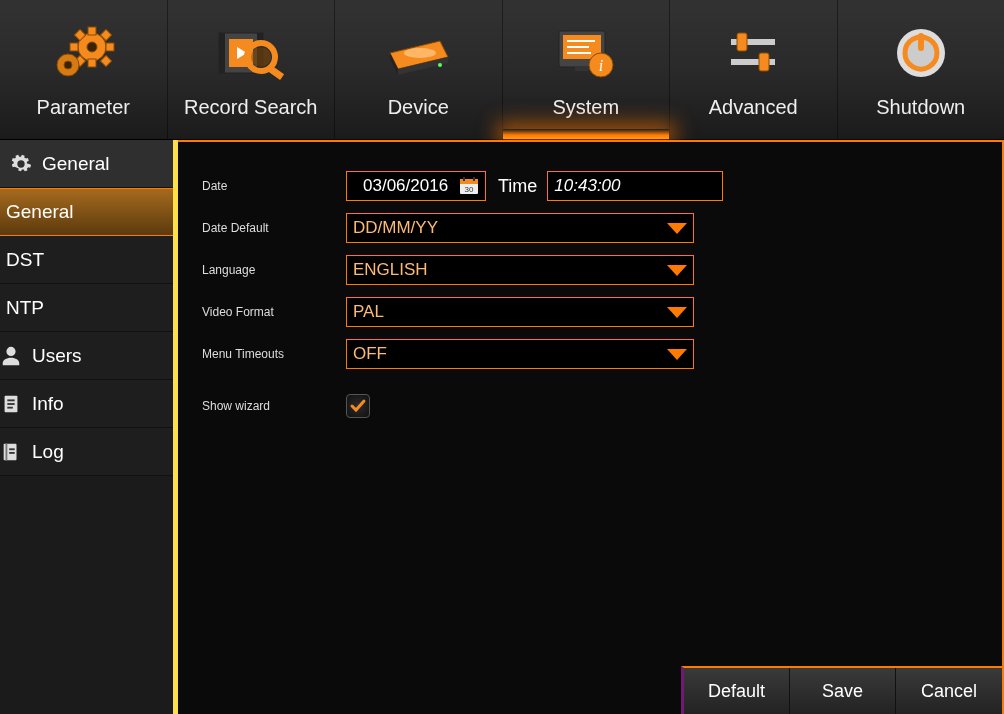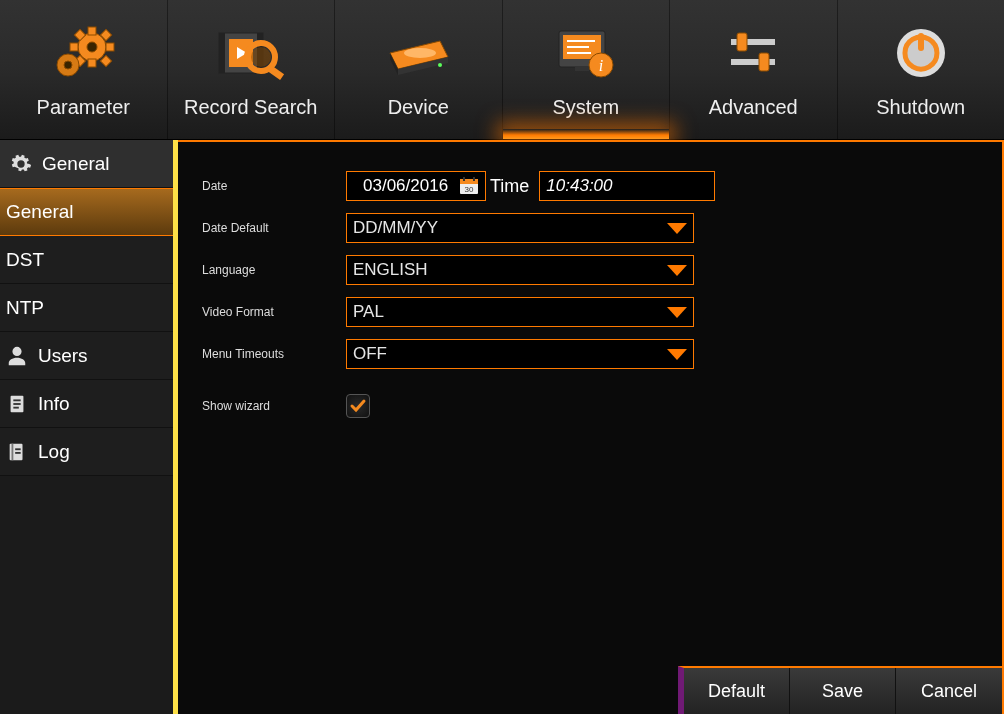--- a/index.html
+++ b/index.html
@@ -70,21 +70,20 @@
     padding-left: 10px;
     background: #2f2f2f;
     border-bottom: 1px solid #111;
     font-size: 19px;
   }
   .side-header svg, .side-item svg { flex-shrink: 0; margin-right: 10px; }
   .side-item {
     display: flex;
     align-items: center;
     height: 48px;
-    padding-left: 6px;
     border-bottom: 1px solid #111;
     background: #1e1e1e;
     font-size: 19px;
     cursor: pointer;
   }
   .side-item.sub { padding-left: 6px; }
   .side-item.active {
     background: linear-gradient(to bottom, #a66a1e 0%, #5c3a0d 100%);
     border: 1px solid #ff7a00;
     border-left: none;
@@ -118,28 +117,28 @@
     height: 30px;
     border: 1px solid #ff7a00;
     background: #000;
     color: #fff;
     font-size: 17px;
     padding: 0 6px;
     display: flex;
     align-items: center;
   }
   .date-box { width: 140px; display:flex; align-items:center; justify-content:space-between;padding-left:16px; }
-  .time-label { margin: 0 10px 0 4px; font-size:18px; }
+  .time-label { margin: 0 10px 0 12px; font-size:18px; }
   .time-box { width: 176px; font-style: italic; }
   .select {
     width: 348px;
     height: 30px;
     border: 1px solid #ff7a00;
     background: #000;
-    color: #e5e5e5;
+    color: #fdba74;
     font-size: 17px;
     padding: 0 6px;
     display: flex;
     align-items: center;
     justify-content: space-between;
     cursor: pointer;
   }
   .select .arrow {
     width: 0; height: 0;
     border-left: 10px solid transparent;
@@ -158,21 +157,21 @@
   }
   .checkbox svg { display:block; }
 
   
   .footer {
     position: absolute;
     right: 0;
     bottom: 0;
     display: flex;
     border-top: 2px solid #ff7a00;
-    border-left: 6px solid #701a75;
+    border-left: 3px solid #701a75;
   }
   .footer-btn {
     width: 106px;
     height: 46px;
     display: flex;
     align-items: center;
     justify-content: center;
     background: linear-gradient(to bottom,#3a3a3a,#232323);
     border-right: 1px solid #111;
     font-size: 18px;

